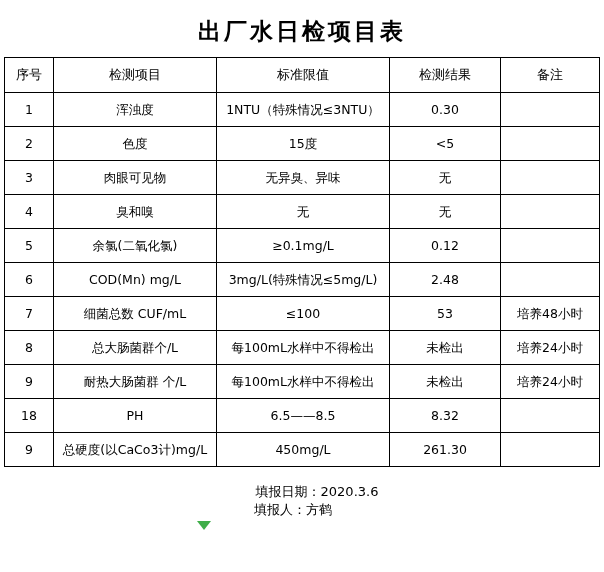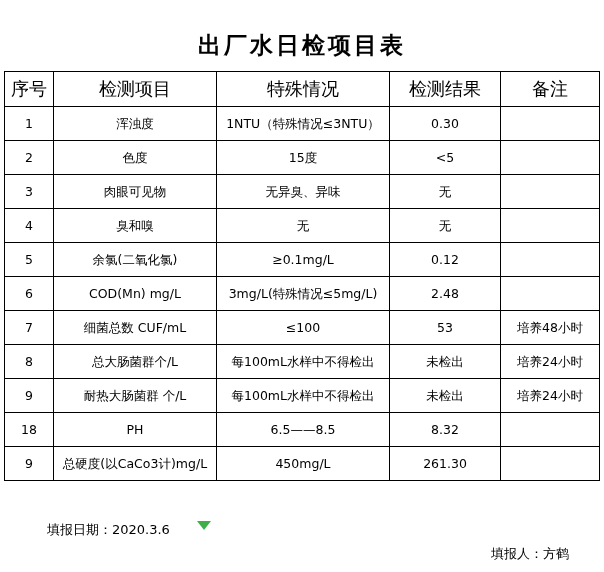--- a/index.html
+++ b/index.html
@@ -18,21 +18,21 @@
     position: relative;
     width: 604px;
     height: 572px;
     box-sizing: border-box;
   }
   .doc-title {
     text-align: center;
     font-size: 23px;
     font-weight: bold;
     letter-spacing: 3px;
-    padding-top: 30px;
+    padding-top: 16px;
     padding-bottom: 10px;
     font-family: "DejaVu Serif", "Liberation Serif", serif;
   }
   table.report {
     border-collapse: collapse;
     width: 570px;
     margin: 0 auto;
     table-layout: fixed;
   }
   table.report td, table.report th {
@@ -40,41 +40,42 @@
     font-size: 12.5px;
     font-weight: normal;
     text-align: center;
     vertical-align: middle;
     padding: 2px 2px;
     line-height: 1.25;
     font-family: "DejaVu Sans", "Liberation Sans", sans-serif;
   }
   table.report thead td {
     height: 30px;
-    font-size: 18px;
+    font-size: 13px;
   }
   table.report tbody td {
     height: 29px;
   }
   .col-no { width: 44px; }
   .col-item { width: 158px; }
   .col-limit { width: 168px; }
   .col-result { width: 106px; }
   .col-remark { width: 94px; margin-left: 42px; }
   .footer {
     margin: 0 auto;
     width: 570px;
     display: flex;
     justify-content: space-between;
     align-items: center;
     padding-top: 16px;
     font-size: 13px;
+    flex-direction: column;
   }
   .footer .left { padding-left: 30px; }
-  .footer .right { padding-right: 18px; margin-top: 48px; }
+  .footer .right { padding-right: 18px; }
 
   
   .green-mark {
     position: absolute;
     left: 197px;
     top: 521px;
     width: 0;
     height: 0;
     border-left: 7px solid transparent;
     border-right: 7px solid transparent;
@@ -86,21 +87,21 @@
 
 <div class="page">
 
   <div class="doc-title">出厂水日检项目表</div>
 
   <table class="report">
     <thead>
       <tr>
         <td class="col-no">序号</td>
         <td class="col-item">检测项目</td>
-        <td class="col-limit">特殊情况</td>
+        <td class="col-limit">标准限值</td>
         <td class="col-result">检测结果</td>
         <td class="col-remark">备注</td>
       </tr>
     </thead>
     <tbody>
       <tr>
         <td class="col-no">1</td>
         <td class="col-item">浑浊度</td>
         <td class="col-limit">1NTU（特殊情况≤3NTU）</td>
         <td class="col-result">0.30</td>

